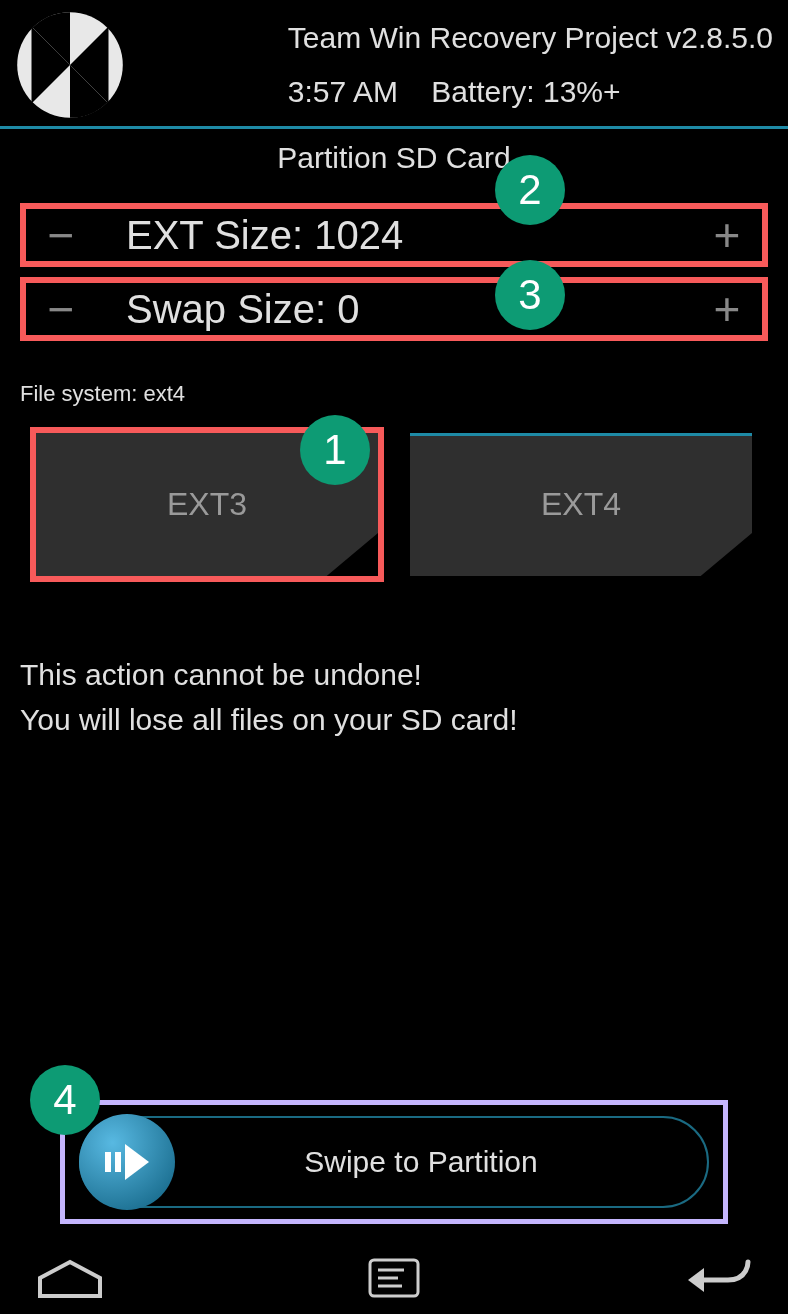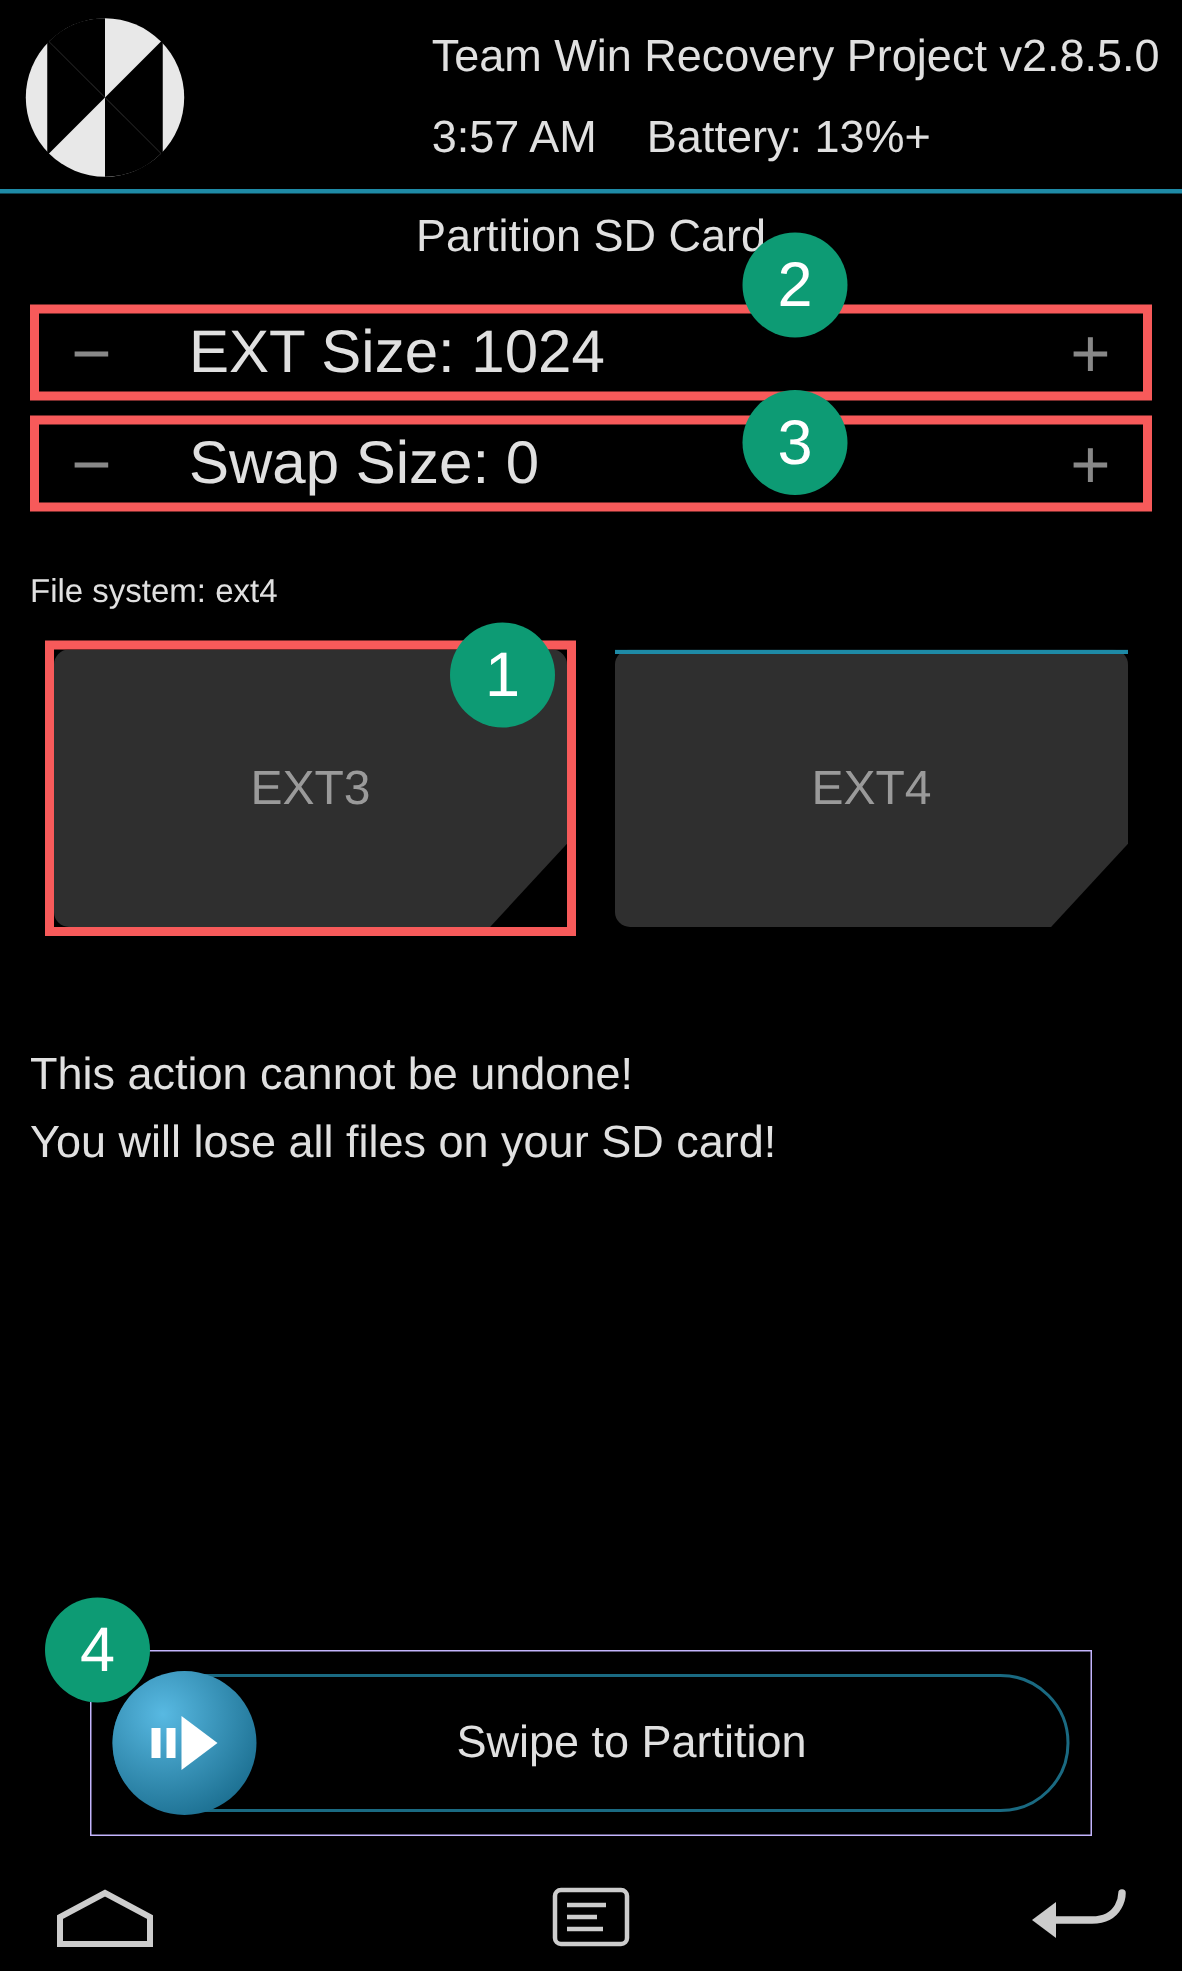--- a/index.html
+++ b/index.html
@@ -73,31 +73,30 @@
     font-size: 22px;
     padding: 30px 20px 20px 20px;
   }
   .fs-buttons {
     display: flex;
     gap: 20px;
     padding: 0 30px;
   }
   .fs-btn {
     flex: 1;
-    height: 185px;
+    height: 143px;
     background: #2f2f2f;
     position: relative;
     display: flex;
     align-items: center;
     justify-content: center;
     font-size: 32px;
     color: #9a9a9a;
     cursor: pointer;
     clip-path: polygon(0 0, 100% 0, 100% 70%, 85% 100%, 0 100%);
-    border-radius: 10px;
   }
   .fs-btn.selected::before {
     content: "";
     position: absolute;
     top: 0; left: 0; right: 0;
     height: 3px;
     background: #1e8aa6;
   }
   .fs-btn-wrap {
     flex: 1;
@@ -113,21 +112,21 @@
     padding: 70px 20px 0 20px;
     line-height: 1.5;
   }
   .swipe-area {
     position: absolute;
     bottom: 90px;
     left: 60px;
     right: 60px;
   }
   .swipe-wrap {
-    border: 1px solid #c4b5fd;
+    border: 5px solid #c4b5fd;
     padding: 8px 14px;
     height: 124px;
     position: relative;
     display: flex;
     align-items: center;
   }
   .swipe-track {
     width: 100%;
     height: 92px;
     border: 2px solid #1a6a82;

